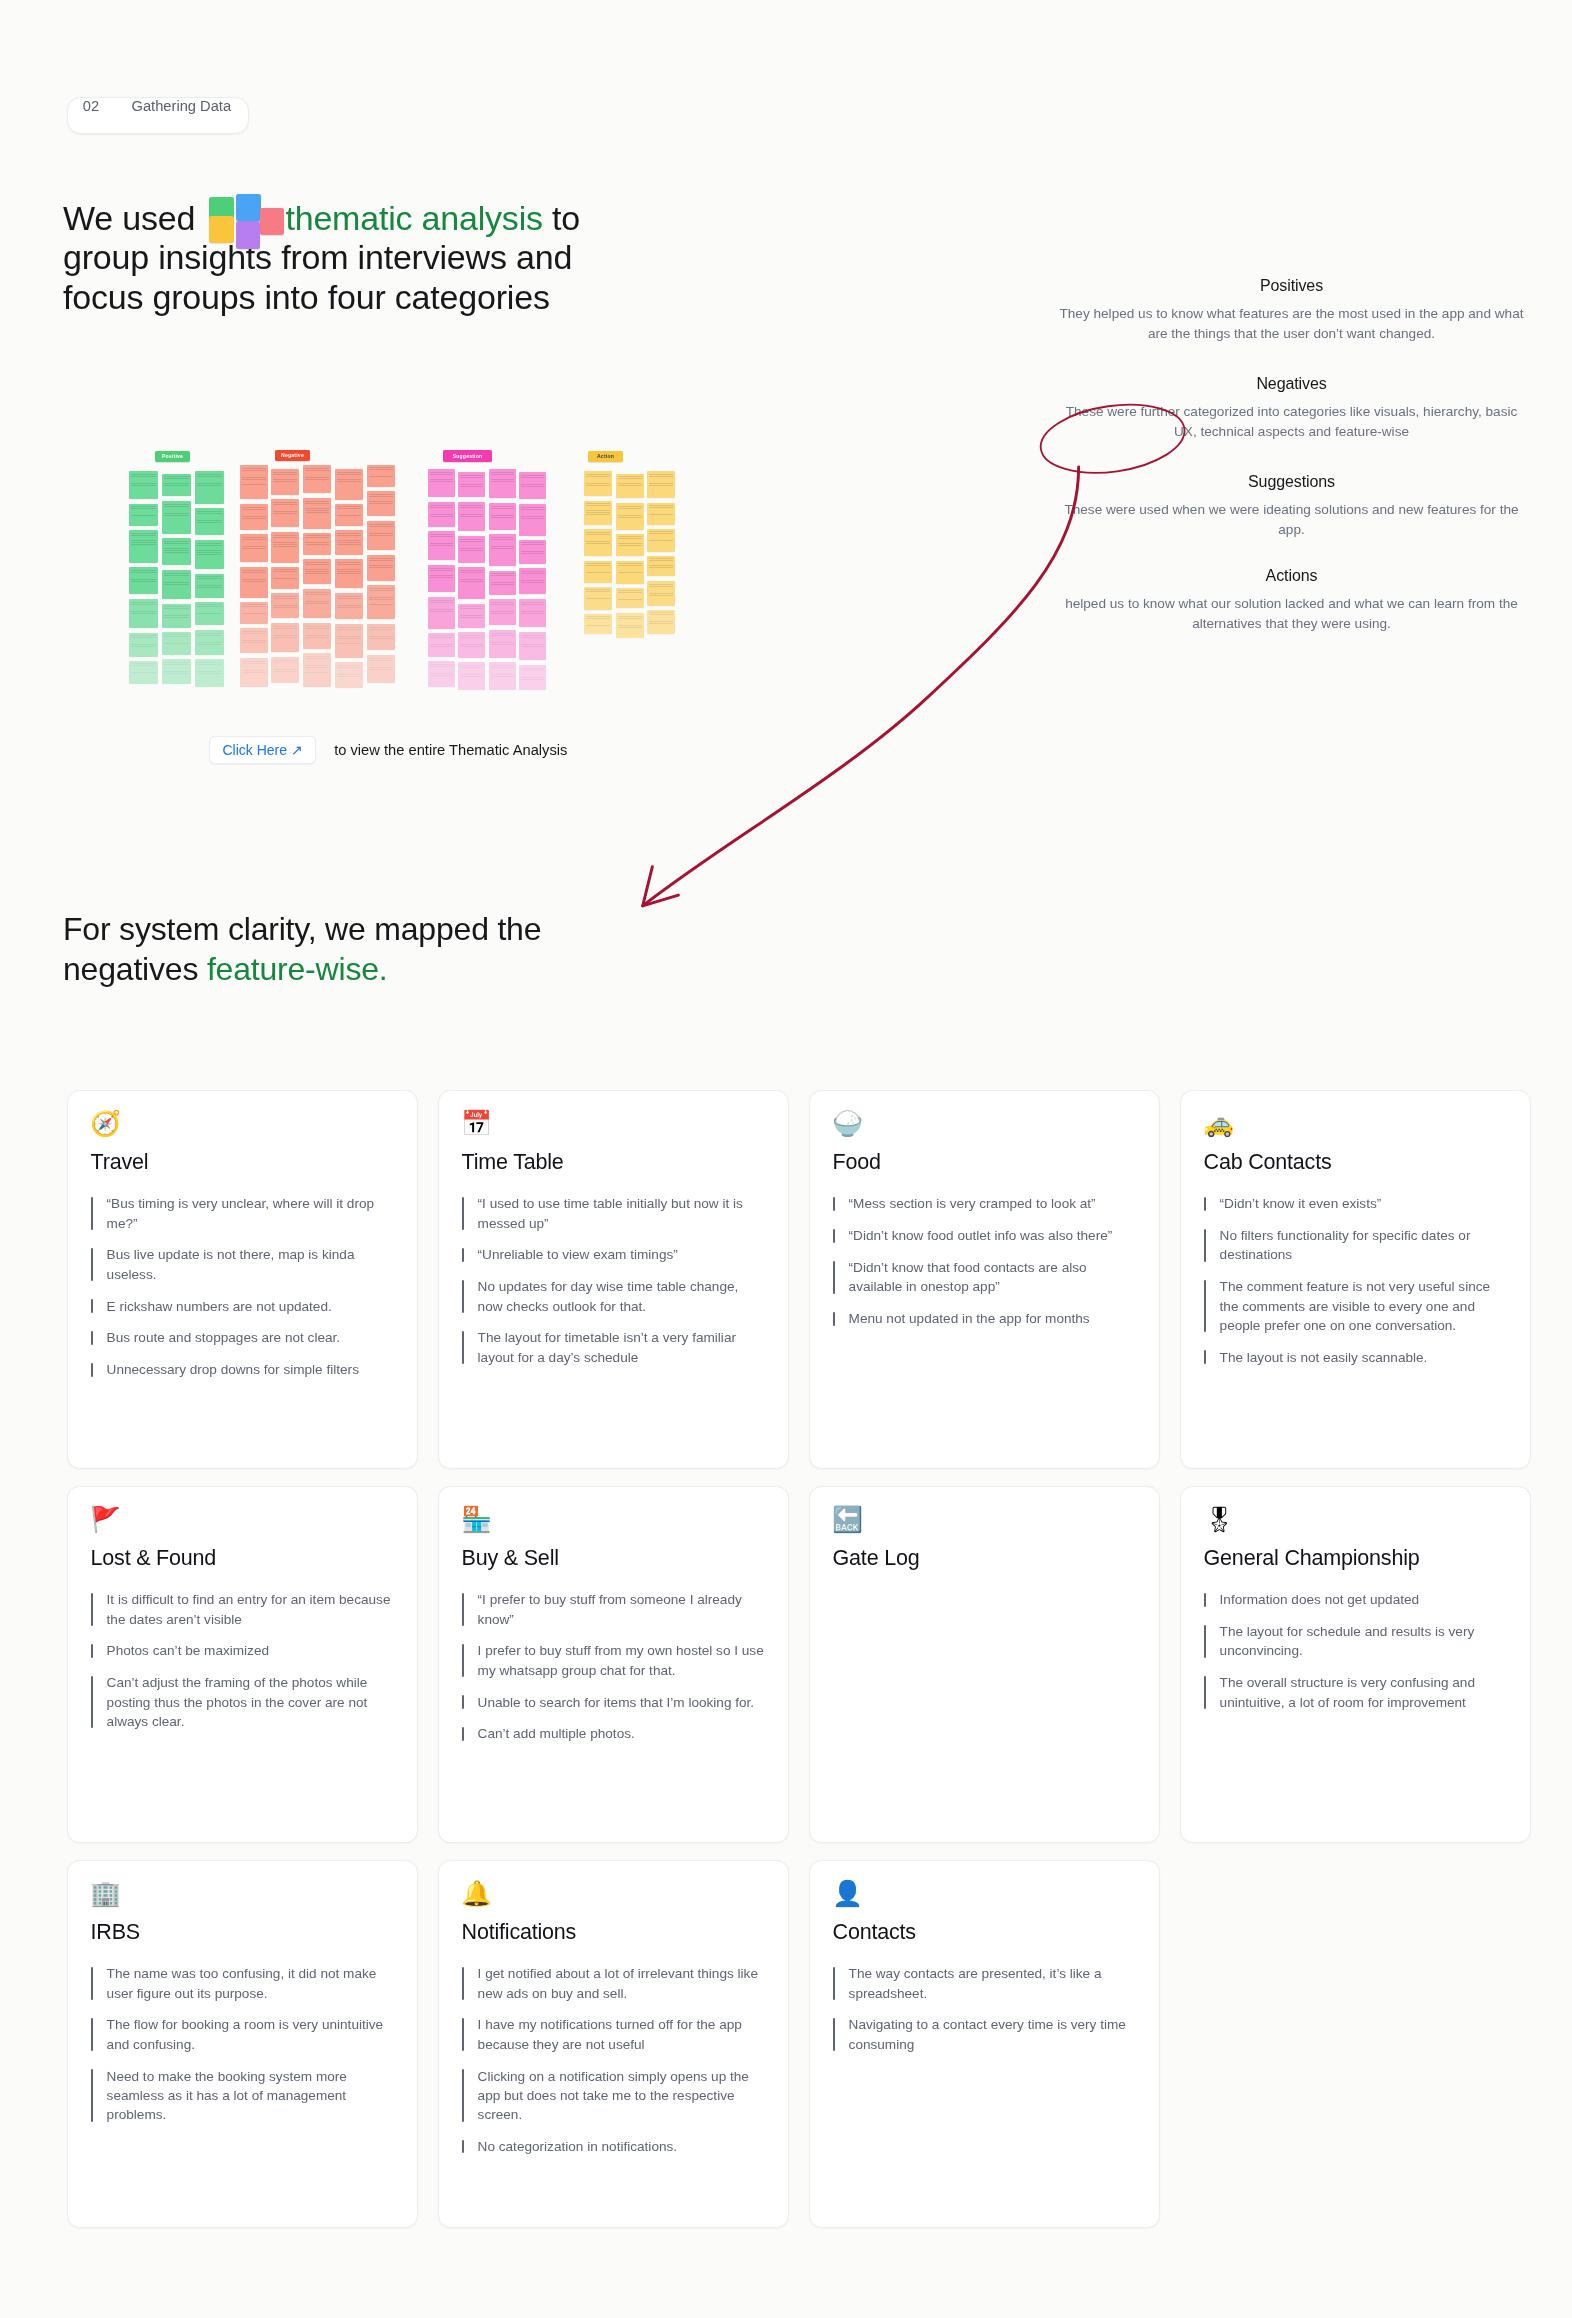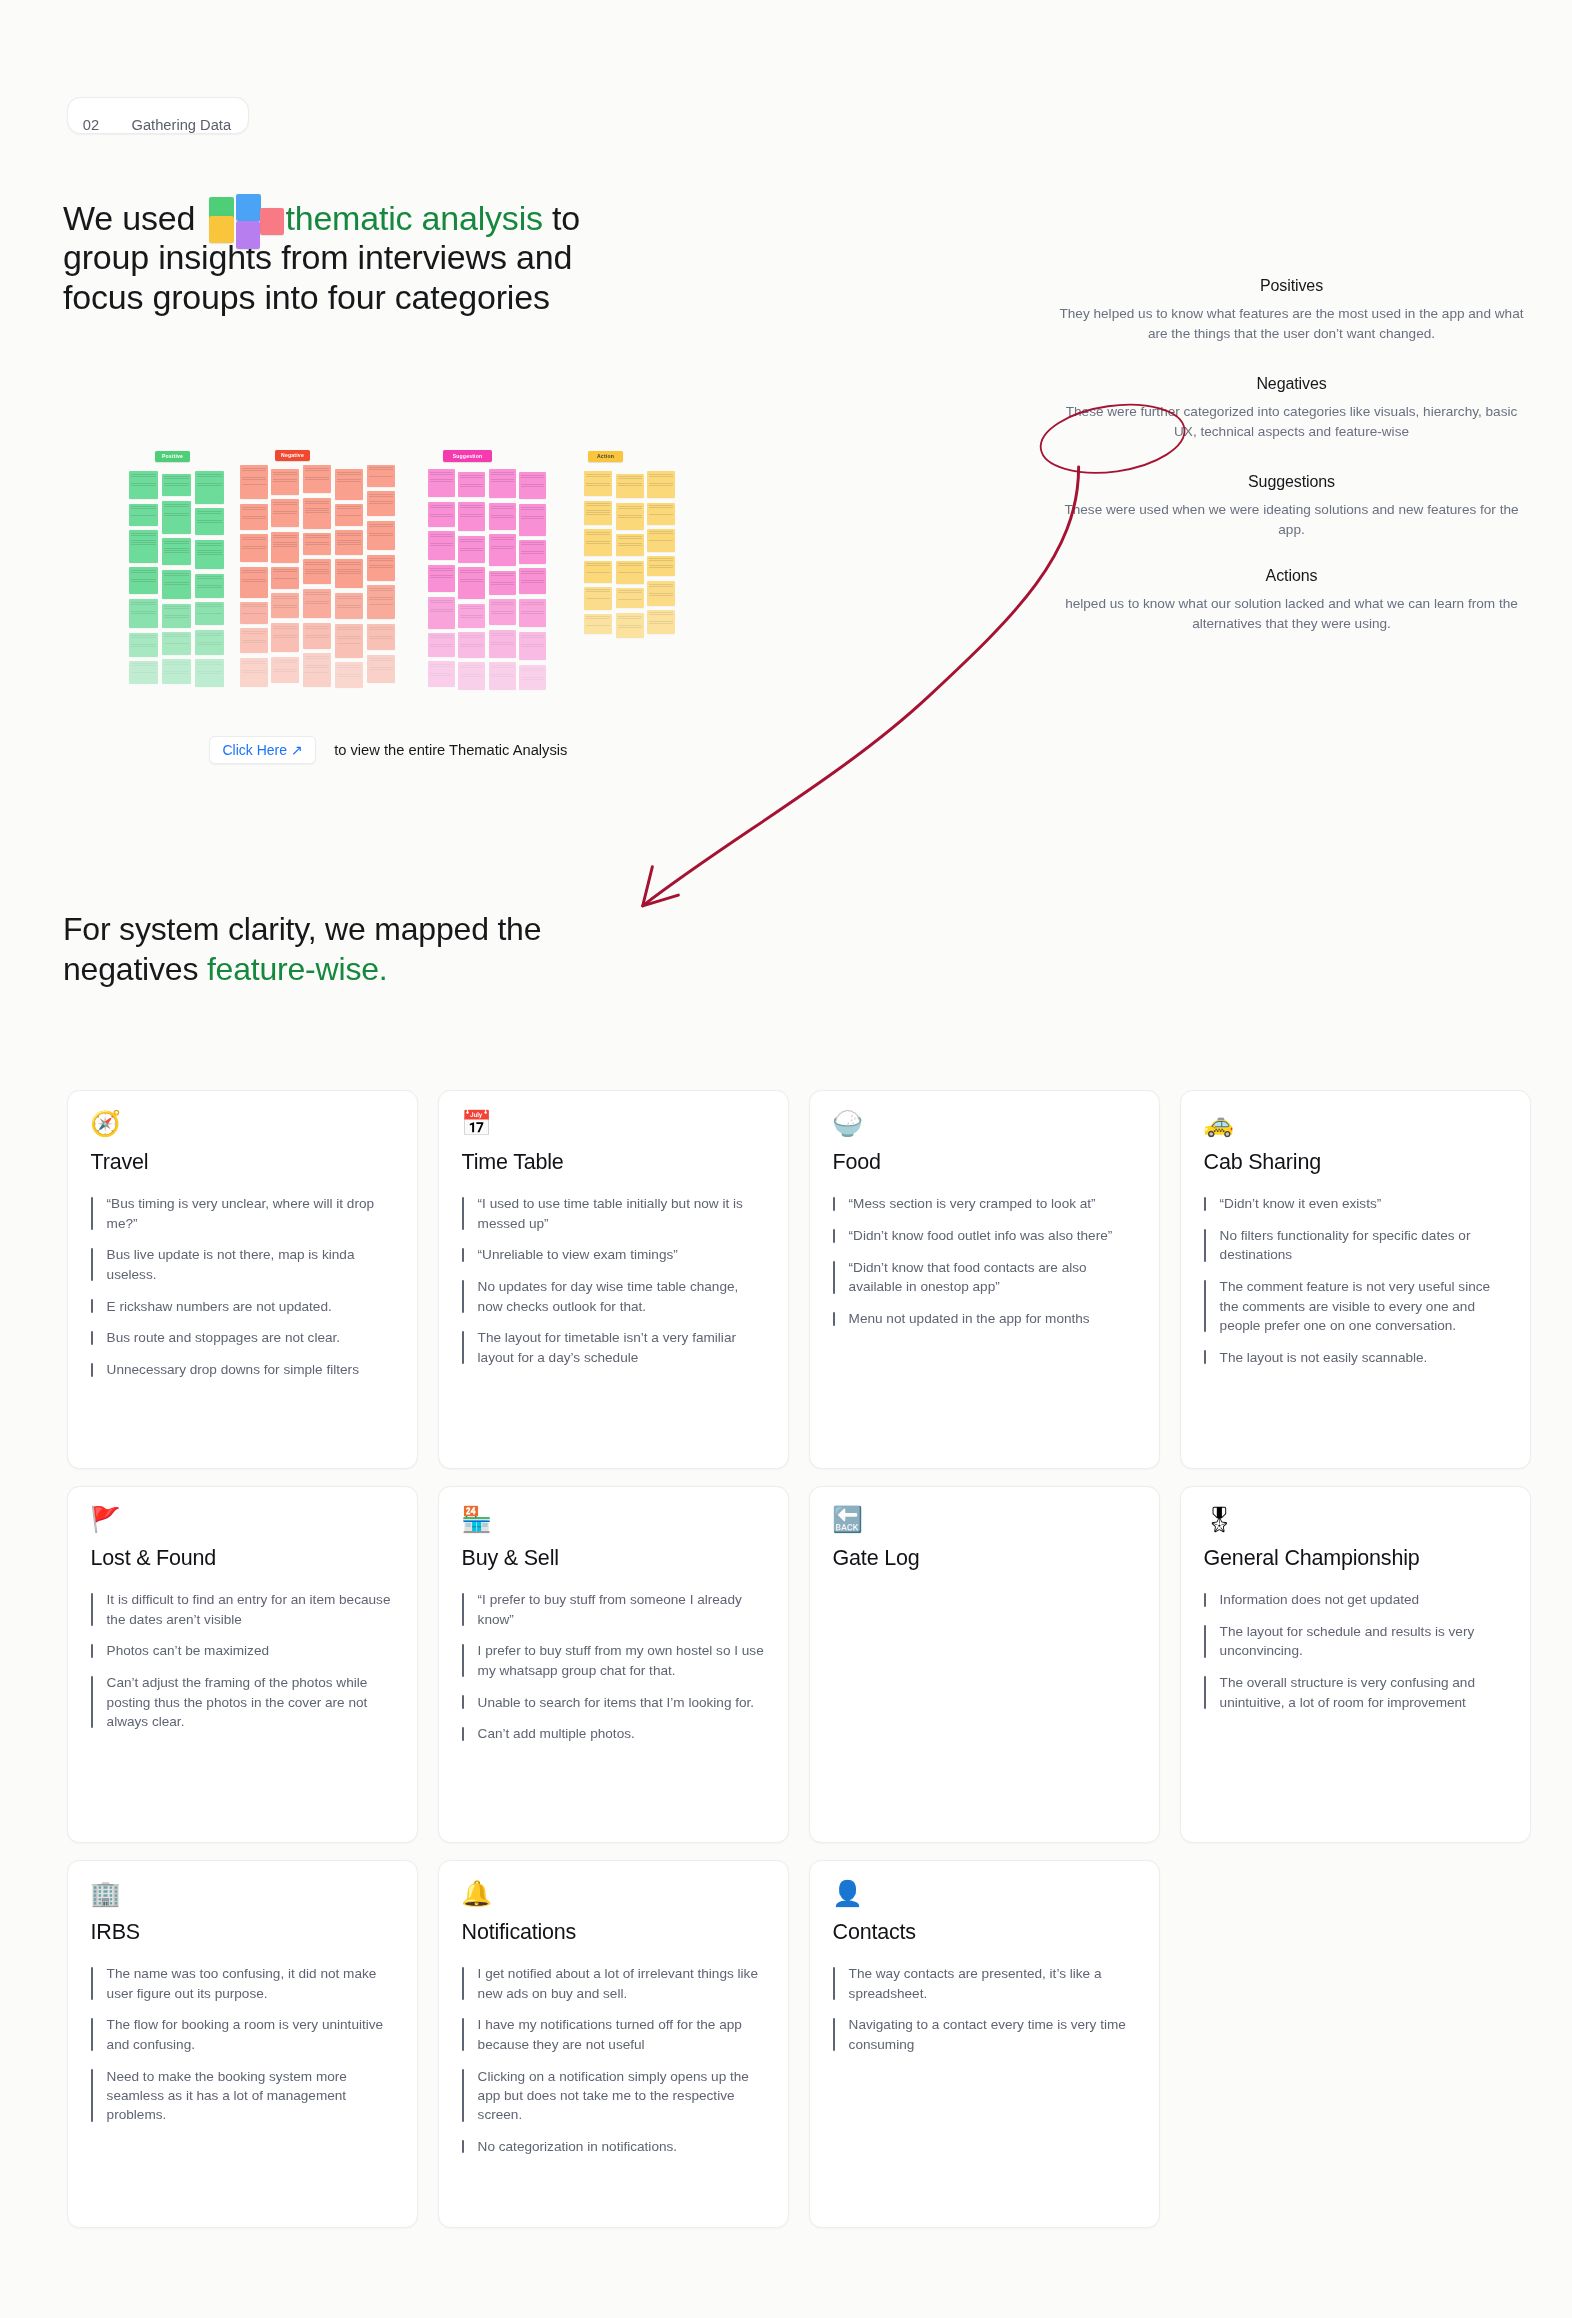--- a/index.html
+++ b/index.html
@@ -9,21 +9,21 @@
     font-family:"Liberation Sans", sans-serif;
     -webkit-font-smoothing:antialiased;
     position:relative;
     overflow:hidden;
   }
   .page{position:relative;width:1573px;height:2319px;}
 
   
   .chip{
     position:absolute; left:67px; top:97px;
-    display:flex; align-items:flex-end;
+    display:flex; align-items:flex-start;
     background:#ffffff;
     border:0.6px solid #ececec;
     border-radius:13.6px;
     box-shadow:0 0.6px 1.7px rgba(0,0,0,.05);
     height:35px;
     overflow:hidden;
   }
   .chip .num{
     display:flex;align-items:center;justify-content:center;
     padding:0 14.7px; font-size:14.7px; color:#5a5f6b; letter-spacing:0.1px;
@@ -357,21 +357,21 @@
       <ul>
         <li>“Mess section is very cramped to look at”</li>
         <li>“Didn’t know food outlet info was also there”</li>
         <li>“Didn’t know that food contacts are also available in onestop app”</li>
         <li>Menu not updated in the app for months</li>
       </ul>
     </div>
 
     <div class="card r1">
       <span class="ic">🚕</span>
-      <h3>Cab Sharing</h3>
+      <h3>Cab Contacts</h3>
       <ul>
         <li>“Didn’t know it even exists”</li>
         <li>No filters functionality for specific dates or destinations</li>
         <li>The comment feature is not very useful since the comments are visible to every one and people prefer one on one conversation.</li>
         <li>The layout is not easily scannable.</li>
       </ul>
     </div>
 
     <div class="card r2">
       <span class="ic">🚩</span>

